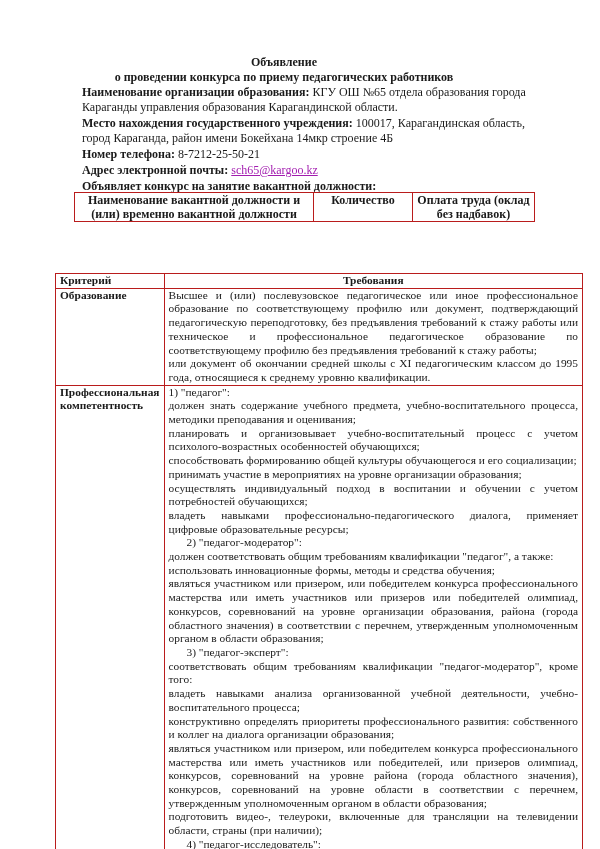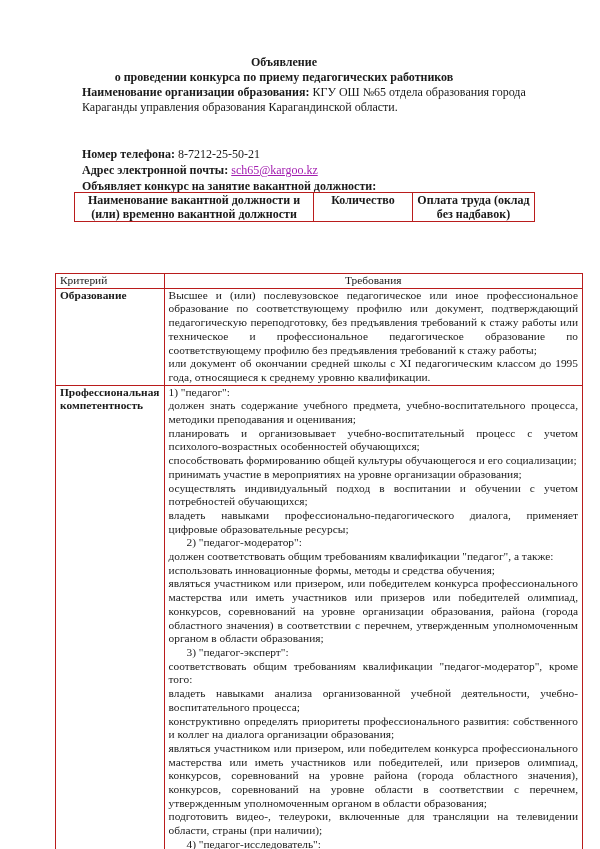--- a/index.html
+++ b/index.html
@@ -15,36 +15,40 @@
   .info { position: absolute; left: 82px; width: 460px; font-size: 12px; line-height: 15.4px; }
   .info b { font-weight: bold; }
   .email { color: #a21caf; text-decoration: underline; }
   .announce { position: absolute; left: 82px; top: 179px; font-weight: bold; font-size: 12px; text-align: right; }
   table { border-collapse: collapse; position: absolute; }
   td, th { border: 1px solid #b91c1c; vertical-align: top; padding: 0 4px; }
   .vac { left: 74px; top: 192px; width: 461px; font-size: 12px; line-height: 14px; }
   .vac th { font-weight: bold; text-align: center; }
   .vac td { height: 43px; }
   .crit { left: 55px; top: 273px; width: 528px; font-size: 11.4px; line-height: 13.7px; }
-  .crit th { font-weight: normal; }
+  .crit th { font-weight: bold; }
   .crit td.label { width: 80px; font-weight: bold; }
   .crit td.req { text-align: justify; }
   .line { display: block; }
   .indent { padding-left: 18px; }
 </style>
 </head>
 <body>
 
 <div class="page">
   <div class="title t1">Объявление</div>
   <div class="title t2">о проведении конкурса по приему педагогических работников</div>
 
   <div class="info" style="top:85px;">
     <b>Наименование организации образования:</b>
     <span>КГУ ОШ №65 отдела образования города Караганды управления образования  Карагандинской области.</span>
+  </div>
+  <div class="info" style="top:116px;">
+    <b>Место нахождения государственного учреждения:</b>
+    <span>100017, Карагандинская область, город Караганда, район имени Бокейхана 14мкр строение 4Б</span>
   </div>
   <div class="info" style="top:147px; top:147px;">
   </div>
 
   <div class="info" style="top:147px;">
     <b>Номер телефона:</b>
     <span>8-7212-25-50-21</span>
   </div>
 
   <div class="info" style="top: 163px;">

